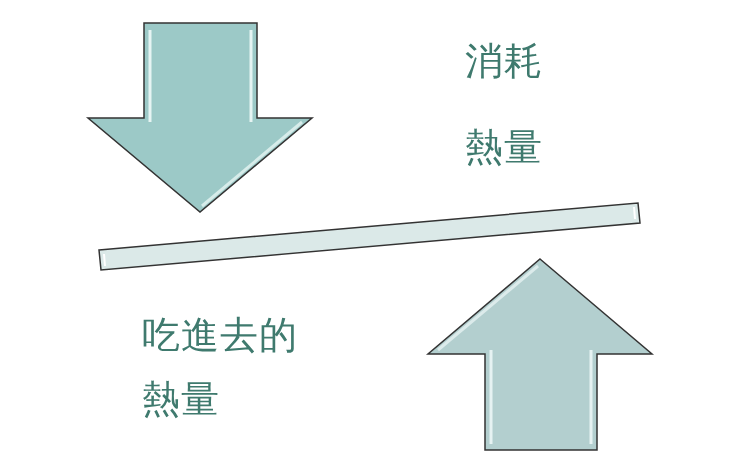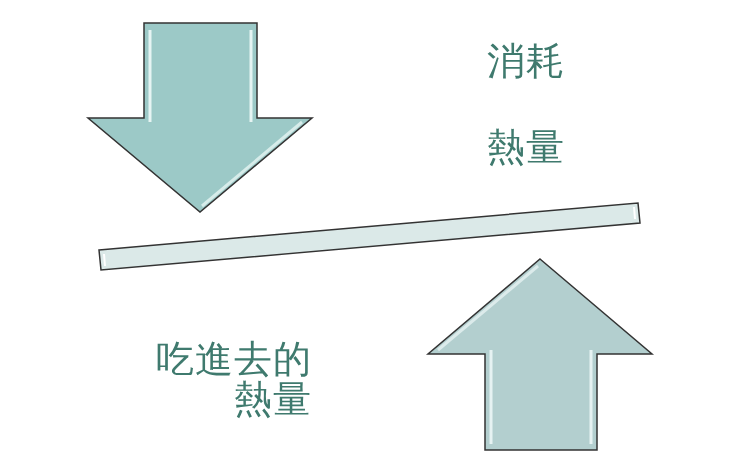--- a/index.html
+++ b/index.html
@@ -1,23 +1,23 @@
 <!DOCTYPE html>
 <html><head>
 <meta charset="utf-8">
 <style>
   html, body { margin:0; padding:0; background:#ffffff; }
   body { width:740px; height:473px; position:relative; overflow:hidden;
          font-family:"DejaVu Serif", serif; }
   #canvas { position:absolute; left:0; top:0; }
-  .label { position:absolute; color:#3f7a6e; font-size:38px; line-height:1; text-align:right;
+  .label { position:absolute; color:#3f7a6e; font-size:38px; line-height:1; text-align:left;
            letter-spacing:1px; }
   #lbl-consume-1 { left:465px; top:42px; width:100px; }
   #lbl-consume-2 { left:465px; top:128px; width:100px; }
-  #lbl-intake-1 { left:142px; top:340px; width:170px; }
+  #lbl-intake-1 { left:142px; top:316px; width:170px; }
   #lbl-intake-2 { left:142px; top:380px; width:170px; }
 </style>
 </head>
 <body>
 
 <svg id="canvas" width="740" height="473" viewBox="0 0 740 473">
   <g>
     <polygon points="144,23 257,23 257,118 312,118 200,212 88,118 144,118" fill="#9cc9c7" stroke="#333" stroke-width="1.5" stroke-linejoin="miter"></polygon>
     <line x1="150" y1="30" x2="150" y2="122" stroke="#e6f4f3" stroke-width="3"></line>
     <line x1="251" y1="30" x2="251" y2="122" stroke="#e6f4f3" stroke-width="3"></line>

